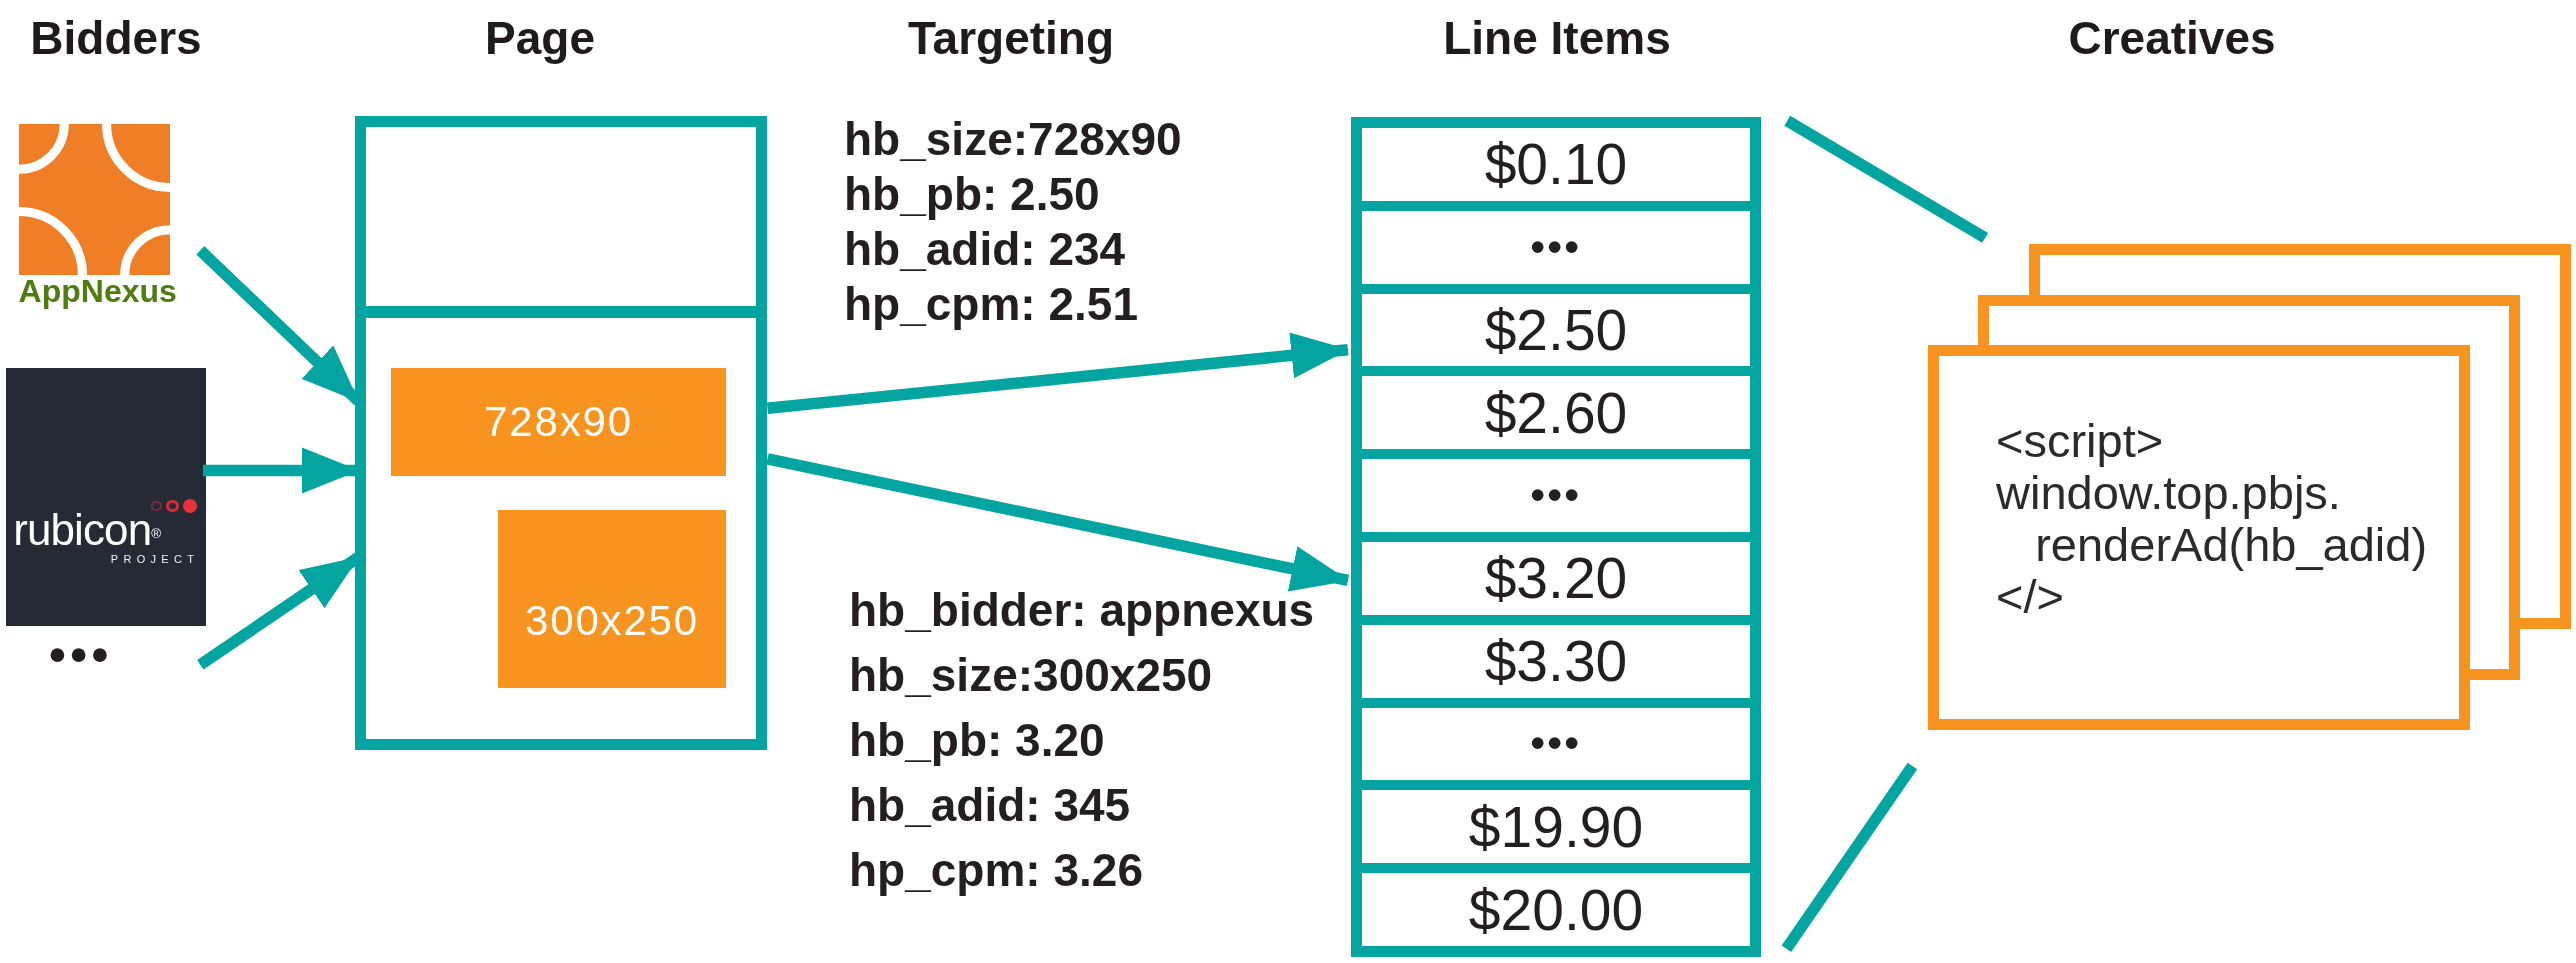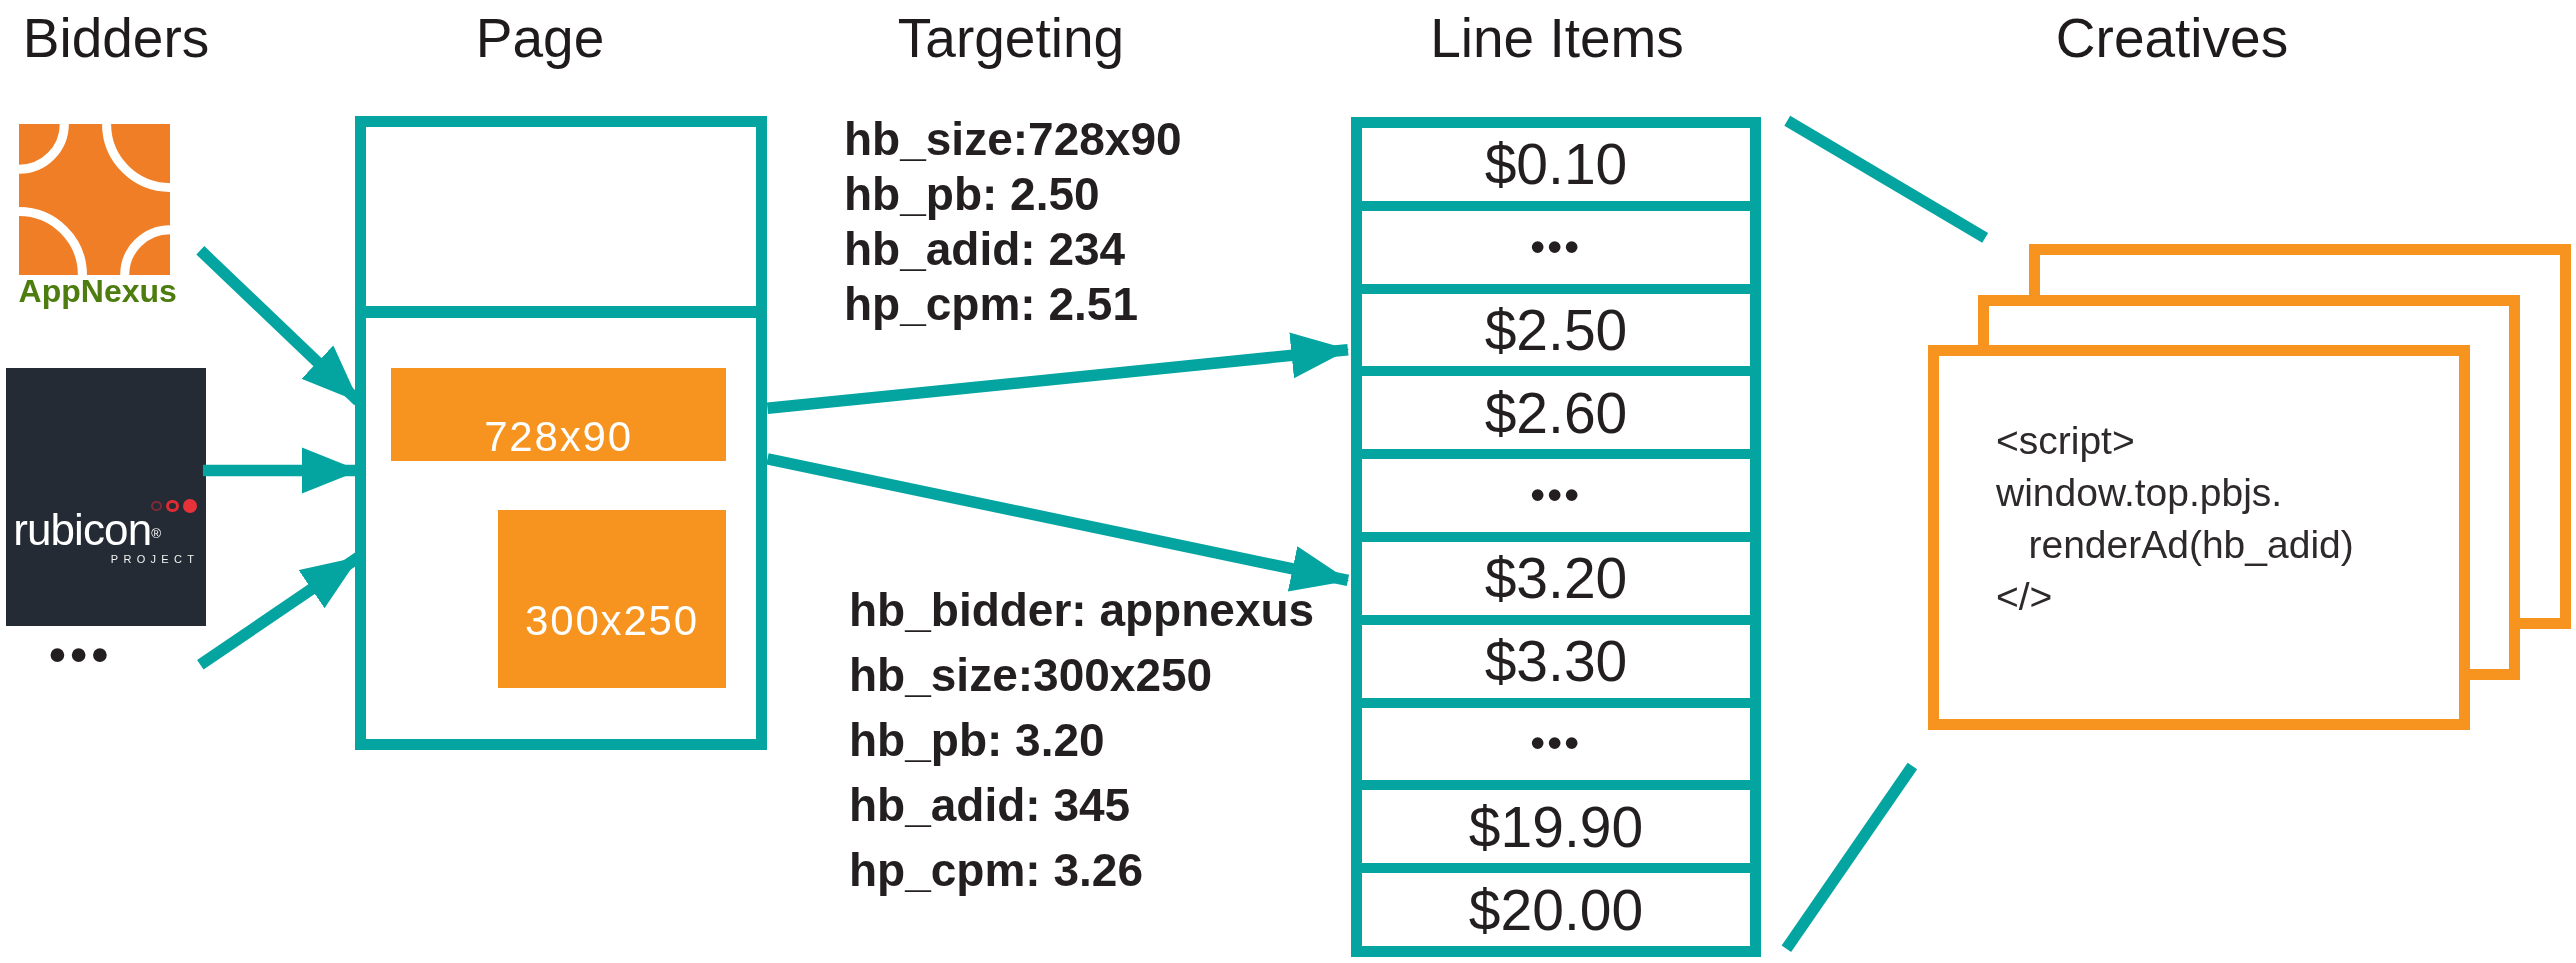--- a/index.html
+++ b/index.html
@@ -1,22 +1,22 @@
 <!DOCTYPE html>
 <html style="font-size:14px"><head>
 <meta charset="utf-8">
 <style>
   html,body{margin:0;padding:0;background:#ffffff;}
   .canvas{position:relative;width:2576px;height:963px;background:#ffffff;overflow:hidden;
           font-family:"Liberation Sans",sans-serif;color:#231F20;}
   .abs{position:absolute;}
 
   
-  .col-header{position:absolute;top:7px;transform:translateX(-50%);font-size:55px;line-height:62px;
-              color:#1f1b1c;white-space:nowrap;}
+  .col-header{position:absolute;top:7px;transform:translateX(-50%);font-size:46px;line-height:62px;
+              color:#1f1b1c;white-space:nowrap;font-weight:bold;}
 
   
   .appnexus-label{position:absolute;left:18.6px;top:273px;width:151px;text-align:center;
                   font-size:32px;font-weight:700;color:#4d7c0f;}
   .rubicon{position:absolute;left:6.2px;top:368px;width:176px;height:258px;background:#242B35;padding-left:24px;}
   .rubicon-dots{position:absolute;right:9px;top:131px;display:flex;align-items:center;gap:4.4px;}
   .rdot-ring{width:10.7px;height:10.7px;border-radius:50%;border:2.7px solid #7c2b36;box-sizing:border-box;}
   .rdot-donut{width:12.4px;height:12.4px;border-radius:50%;border:3.6px solid #df2b33;box-sizing:border-box;background:#242B35;}
   .rdot-solid{width:14px;height:14px;border-radius:50%;background:#e8323a;}
   .rubicon-name{position:absolute;left:7px;top:140px;font-size:44px;line-height:44px;color:#ffffff;
@@ -24,21 +24,21 @@
   .rubicon-reg{font-size:13.3px;vertical-align:7px;letter-spacing:0;}
   .rubicon-project{position:absolute;right:7px;top:185px;font-size:11px;letter-spacing:5.3px;color:#f2f2f2;}
   .more-dots{position:absolute;left:49px;top:627px;font-size:48px;font-weight:700;letter-spacing:4.4px;color:#231F20;}
 
   
   .page-box{position:absolute;left:355px;top:116px;width:412px;height:634px;box-sizing:border-box;
             border:11.5px solid #04A5A1;background:#ffffff;}
   .page-separator{position:absolute;left:355px;top:306px;width:412px;height:11.5px;background:#04A5A1;}
   .ad-slot{position:absolute;background:#F79420;display:flex;align-items:center;justify-content:center;
            color:#ffffff;font-size:42px;letter-spacing:1.8px;}
-  .slot-728{left:391px;top:368px;width:335px;height:93px;align-items:flex-end;}
+  .slot-728{left:391px;top:368px;width:335px;height:108px;}
   .slot-300{left:498px;top:510px;width:228px;height:178px;padding-top:43px;box-sizing:border-box;}
 
   
   .kv-block{position:absolute;font-size:46px;font-weight:700;color:#231F20;white-space:nowrap;}
   .kv-block.b1{left:844px;top:112px;}
   .kv-block.b1 .kv-line{height:55px;line-height:55px;}
   .kv-block.b2{left:849px;top:578px;}
   .kv-block.b2 .kv-line{height:65px;line-height:65px;}
 
   
@@ -48,21 +48,21 @@
           border-bottom:10.7px solid #04A5A1;}
   .li-row:last-child{border-bottom:none;}
   .li-row.dots{font-size:41px;font-weight:700;letter-spacing:2.7px;}
 
   
   .creative-card{position:absolute;width:542px;height:385px;box-sizing:border-box;
                  border:11.5px solid #F79420;background:#ffffff;}
   .card-back{left:2029px;top:244px;z-index:1;}
   .card-middle{left:1978px;top:295px;z-index:2;}
   .card-front{left:1928px;top:345px;z-index:3;}
-  .creative-code{position:absolute;left:57px;top:59px;font-size:39px;line-height:52px;
+  .creative-code{position:absolute;left:57px;top:59px;font-size:47px;line-height:52px;
                  color:#2e2a2b;white-space:pre;}
 
   
   .overlay{position:absolute;left:0;top:0;width:2576px;height:963px;pointer-events:none;}
 </style>
 </head>
 <body>
 
 <div class="canvas">
 

